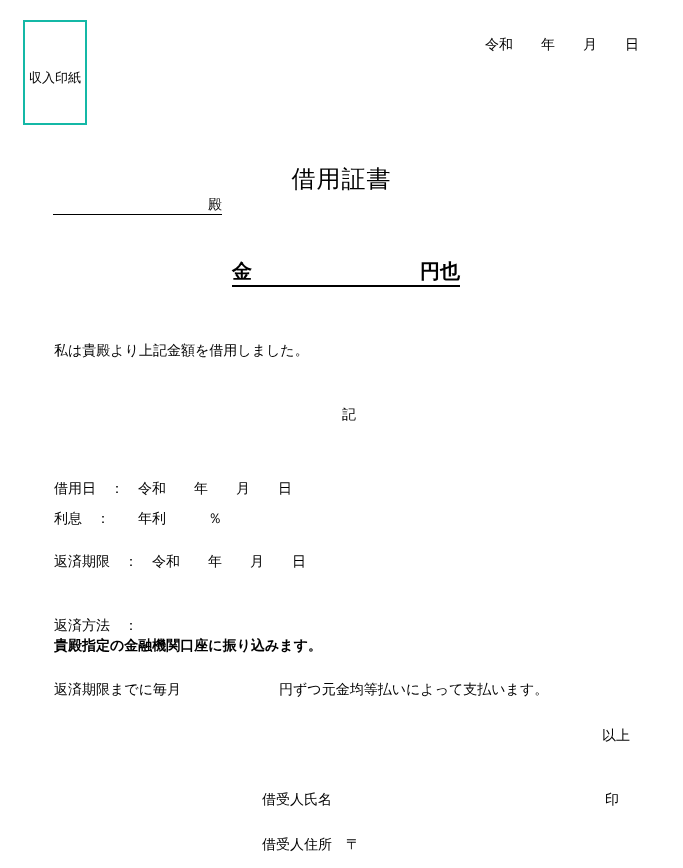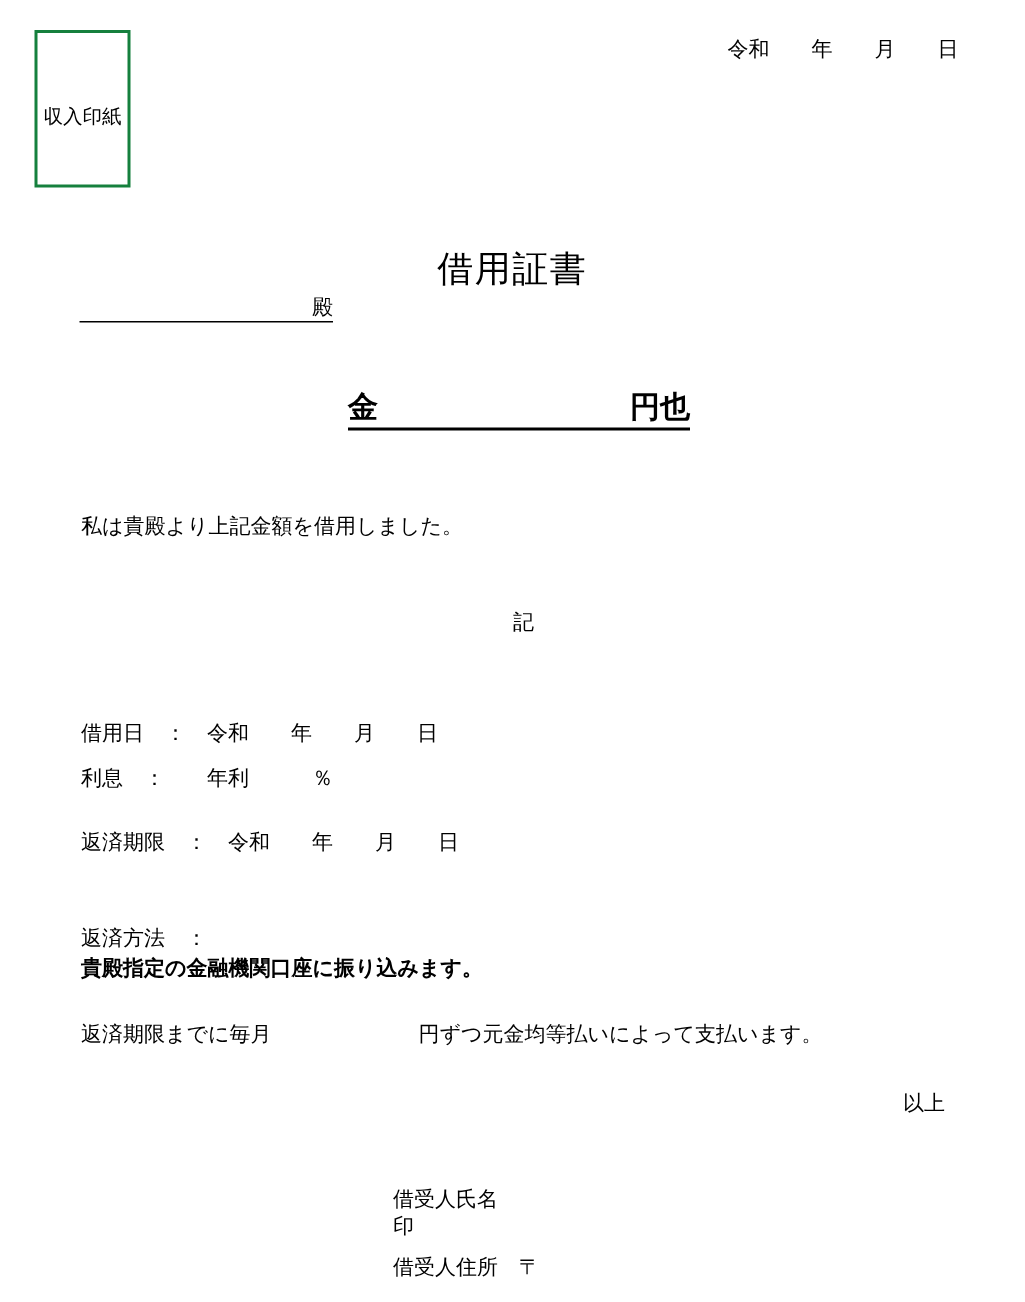--- a/index.html
+++ b/index.html
@@ -11,26 +11,26 @@
     font-family:"Liberation Sans","DejaVu Sans",sans-serif;
     font-size:14px;
     margin:0 auto;
     overflow:hidden;
   }
   .abs{position:absolute;white-space:pre;line-height:1.25;}
 
   .stamp-box{
     position:absolute;left:23px;top:20px;
     width:60px;height:101px;
-    border:2px solid #15803d;
+    border:2px solid #14b8a6;
     display:flex;align-items:center;justify-content:center;
   }
   .stamp-box .label{font-size:13px;padding-top:10px;}
 
-  .date-line{top:24px;right:44px;text-align:right;}
+  .date-line{top:36px;right:44px;text-align:right;}
 
   .doc-title{
     top:139px;left:0;width:683px;
     text-align:center;
     font-size:24px;
     letter-spacing:1px;
     white-space:pre;
     position:absolute;
     margin-top:24px;
   }
@@ -63,21 +63,21 @@
   .term-deadline{top:553px;}
   .term-method{top:617px;}
   .term-method-detail{top:637px;font-weight:bold;}
   .term-installment{top:681px;}
 
   .closing{top:727px;left:602px;}
 
   .sig-name-row{
     top:791px;left:262px;width:357px;
     display:flex;justify-content:space-between;
-    position:absolute;white-space:pre;flex-direction:column;
+    position:absolute;white-space:pre;
   }
   .sig-address-row{top:836px;left:262px;}
 </style>
 </head>
 <body>
 
 <div class="page">
 
   <div class="stamp-box">
     <span class="label">収入印紙</span>

